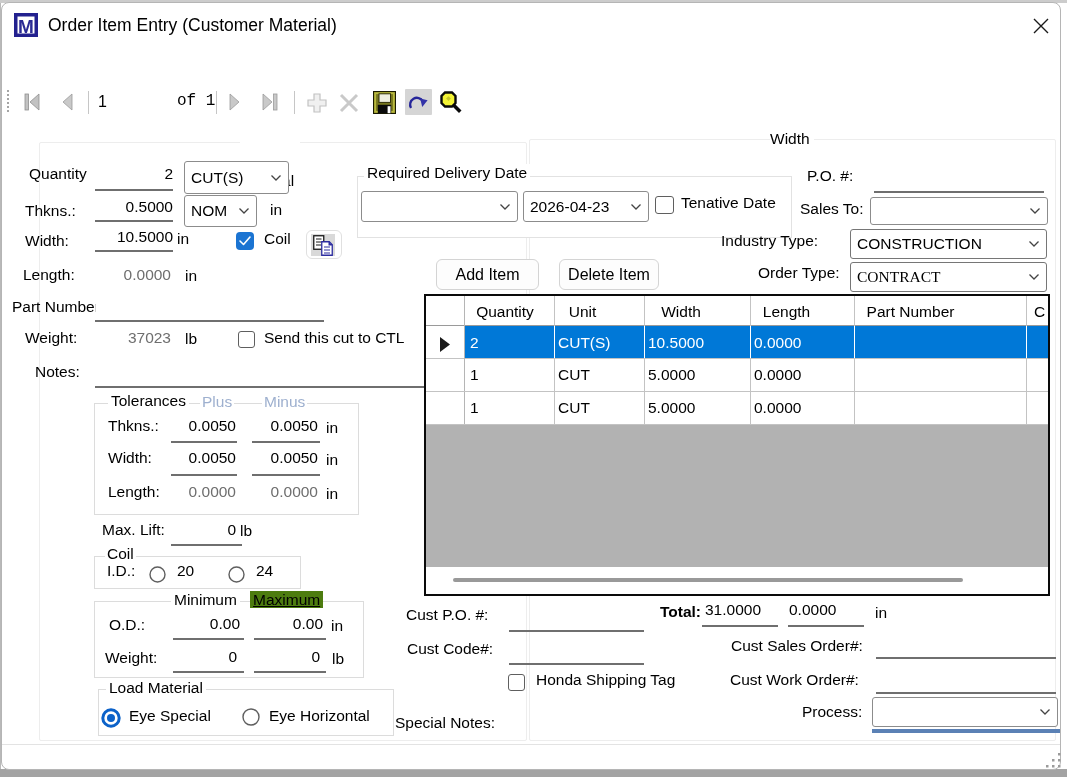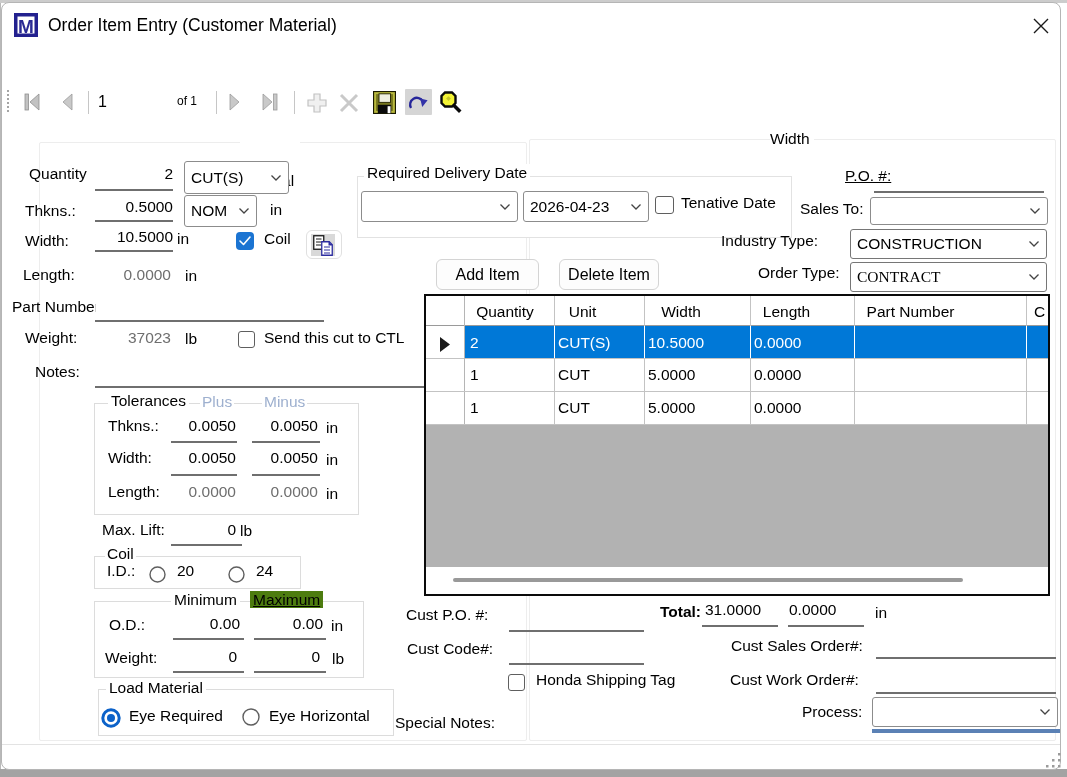--- a/index.html
+++ b/index.html
@@ -54,21 +54,21 @@
 <svg class="abs" style="left:24px;top:93px;" width="16" height="18" viewBox="0 0 16 18">
   <rect x="1" y="1" width="3.5" height="16" fill="#c2c2c2" stroke="#8f8f8f" stroke-width="0.8"></rect>
   <path d="M15 1 L6 9 L15 17 Z" fill="#c2c2c2" stroke="#8f8f8f" stroke-width="0.8"></path>
 </svg>
 
 <svg class="abs" style="left:61px;top:93px;" width="12" height="18" viewBox="0 0 12 18">
   <path d="M11 1 L2 9 L11 17 Z" fill="#c9c9c9" stroke="#9b9b9b" stroke-width="0.8"></path>
 </svg>
 <div class="abs" style="left:88px;top:91px;width:1px;height:23px;background:#c6c6c6;"></div>
 <div class="lbl" style="left:98px;top:93px;font-size:16px;">1</div>
-<div class="lbl" style="left:177px;top:93px;font-size:12px;">of 1</div>
+<div class="lbl" style="left:177px;top:93px;font-size:16px;font-family:Liberation Mono, monospace;">of 1</div>
 <div class="abs" style="left:216px;top:91px;width:1px;height:23px;background:#c6c6c6;"></div>
 
 <svg class="abs" style="left:229px;top:93px;" width="12" height="18" viewBox="0 0 12 18">
   <path d="M1 1 L10 9 L1 17 Z" fill="#c9c9c9" stroke="#9b9b9b" stroke-width="0.8"></path>
 </svg>
 
 <svg class="abs" style="left:262px;top:93px;" width="16" height="18" viewBox="0 0 16 18">
   <path d="M1 1 L10 9 L1 17 Z" fill="#c9c9c9" stroke="#9b9b9b" stroke-width="0.8"></path>
   <rect x="11.5" y="1" width="3.5" height="16" fill="#c9c9c9" stroke="#9b9b9b" stroke-width="0.8"></rect>
 </svg>
@@ -223,21 +223,21 @@
 <div class="val" style="left:254px;top:648px;width:66px;">0</div>
 <div class="ul" style="left:254px;top:671px;width:72px;"></div>
 <div class="lbl" style="left:332px;top:650px;">lb</div>
 
 <div class="grp" style="left:98px;top:689px;width:294px;height:45px;"></div>
 <div class="lbl" style="left:106px;top:679px;background:#fff;padding:0 3px;">Load Material</div>
 <svg class="abs" style="left:101px;top:708px;" width="20" height="20" viewBox="0 0 20 20">
   <circle cx="10" cy="10" r="8.2" fill="#fff" stroke="#0c62c9" stroke-width="3"></circle>
   <circle cx="10" cy="10" r="4" fill="#0c62c9"></circle>
 </svg>
-<div class="lbl" style="left:129px;top:707px;">Eye Required</div>
+<div class="lbl" style="left:129px;top:707px;">Eye Special</div>
 <svg class="abs" style="left:242px;top:708px;" width="18" height="18" viewBox="0 0 18 18">
   <circle cx="9" cy="9" r="8" fill="#fff" stroke="#5f5f5f" stroke-width="1.4"></circle>
 </svg>
 <div class="lbl" style="left:269px;top:707px;">Eye Horizontal</div>
 
 <div class="lbl" style="left:770px;top:130px;">Width</div>
 
 <div class="grp" style="left:357px;top:176px;width:433px;height:60px;border-color:#e2e2e2;background:#fff;"></div>
 <div class="lbl" style="left:364px;top:164px;background:#fff;padding:0 3px;">Required Delivery Date</div>
 <div class="combo" style="left:361px;top:191px;width:155px;height:29px;">
@@ -247,21 +247,21 @@
 </div>
 <div class="combo" style="left:523px;top:191px;width:124px;height:29px;">
   <span class="tx">2026-04-23</span>
   <svg class="chev" viewBox="0 0 10 6">
       <path d="M0.5 0.5 L5 5 L9.5 0.5" fill="none" stroke="#444" stroke-width="1.3"></path>
     </svg>
 </div>
 <div class="cb" style="left:655px;top:196px;width:19px;height:18px;"></div>
 <div class="lbl" style="left:681px;top:194px;">Tenative Date</div>
 
-<div class="lbl" style="left:845px;top:167px;text-decoration:underline;">P.O. #:</div>
+<div class="lbl" style="left:807px;top:167px;">P.O. #:</div>
 <div class="ul" style="left:874px;top:191px;width:170px;"></div>
 <div class="lbl" style="left:800px;top:200px;">Sales To:</div>
 <div class="combo" style="left:870px;top:197px;width:176px;height:26px;">
   <svg class="chev" viewBox="0 0 10 6">
       <path d="M0.5 0.5 L5 5 L9.5 0.5" fill="none" stroke="#444" stroke-width="1.3"></path>
     </svg>
 </div>
 
 <div class="lbl" style="left:721px;top:232px;">Industry Type:</div>
 <div class="combo" style="left:850px;top:229px;width:195px;height:28px;border-color:#767676;">

